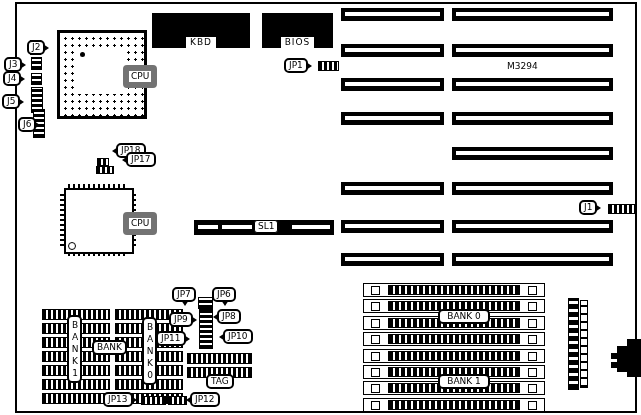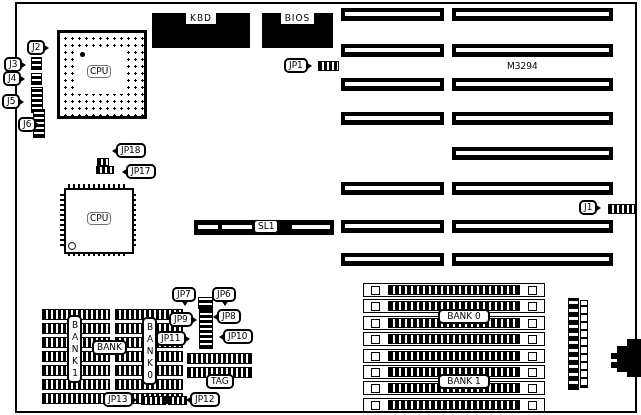--- a/index.html
+++ b/index.html
@@ -16,37 +16,37 @@
              border:4px solid transparent;border-left:6px solid #000;}
   .pl::before{content:'';position:absolute;right:100%;top:2px;width:0;height:0;
               border:4px solid transparent;border-right:6px solid #000;}
   .pd::after{content:'';position:absolute;top:100%;left:35%;width:0;height:0;
              border:4px solid transparent;border-top:6px solid #000;}
   
   .vlbl{position:absolute;background:#fff;border:2px solid #000;border-radius:5px;
         writing-mode:vertical-rl;text-orientation:upright;font-size:9px;letter-spacing:2px;
         width:11px;text-align:center;padding:3px 0;z-index:6;}
   
-  .rom{position:absolute;background:#000;display:flex;align-items:flex-start;justify-content:center;}
+  .rom{position:absolute;background:#000;display:flex;align-items:flex-end;justify-content:center;}
   .rom-lbl{background:#fff;color:#000;font-size:9px;line-height:11px;padding:0 4px;letter-spacing:1px;}
   
   .slot{position:absolute;background:#000;height:13px;}
   .slot i{position:absolute;left:4px;right:4px;top:4px;height:4px;background:#fff;}
   
   .jmpv{position:absolute;background:repeating-linear-gradient(90deg,#000 0 3px,#fff 3px 5px);
         border:1px solid #000;}
   .jmph{position:absolute;background:repeating-linear-gradient(0deg,#000 0 3px,#fff 3px 5px);
         border:1px solid #000;}
   
   #socket{position:absolute;left:57px;top:30px;width:84px;height:83px;border:3px solid #000;
           background-image:radial-gradient(#000 1.2px,transparent 1.4px);
           background-size:7px 7px;background-position:2px 2px;}
   #socket-inner{position:absolute;left:18px;top:16px;width:46px;height:45px;background:#fff;}
-  .chip-lbl{position:absolute;background:#fff;border:1px solid #737373;border-radius:4px;
-            font-size:9px;line-height:11px;padding:0 2px;z-index:4;}
+  .chip-lbl{position:absolute;background:#fff;border:6px solid #737373;border-radius:4px;
+            font-size:9px;line-height:11px;padding:0 2px;z-index:4;margin-left:36px;}
   #socket-dot{position:absolute;left:2px;top:3px;width:5px;height:5px;background:#000;border-radius:50%;}
   
   .pins-h{position:absolute;height:4px;background:repeating-linear-gradient(90deg,#000 0 2px,transparent 2px 5px);}
   .pins-v{position:absolute;width:4px;background:repeating-linear-gradient(0deg,#000 0 2px,transparent 2px 5px);}
   #qfp-body{position:absolute;left:64px;top:188px;width:66px;height:62px;border:2px solid #000;background:#fff;}
   #qfp-dot{position:absolute;left:2px;bottom:2px;width:6px;height:6px;border:1px solid #000;border-radius:50%;background:#fff;}
   
   .chiprow{height:9px;margin-bottom:3px;background:repeating-linear-gradient(90deg,#000 0 3px,#fff 3px 5px);
            border:1px solid #000;}
   
@@ -98,21 +98,21 @@
   <div class="jmph" style="left:31px;top:57px;width:9px;height:11px;"></div>
   <div class="lbl pr" style="left:3px;top:71px;">J4</div>
   <div class="jmph" style="left:31px;top:73px;width:9px;height:10px;"></div>
   <div class="lbl pr" style="left:2px;top:94px;">J5</div>
   <div class="jmph" style="left:31px;top:87px;width:10px;height:24px;"></div>
   <div class="lbl pr" style="left:18px;top:117px;">J6</div>
   <div class="jmph" style="left:33px;top:109px;width:10px;height:27px;"></div>
 
   <div class="lbl pl" style="left:116px;top:143px;">JP18</div>
   <div class="jmpv" style="left:97px;top:158px;width:10px;height:6px;"></div>
-  <div class="lbl pl" style="left:126px;top:164px;">JP17</div>
+  <div class="lbl pl" style="left:126px;top:152px;">JP17</div>
   <div class="jmpv" style="left:96px;top:166px;width:16px;height:6px;"></div>
 
   <div class="pins-h" style="left:68px;top:184px;width:58px;"></div>
   <div class="pins-h" style="left:68px;top:252px;width:58px;"></div>
   <div class="pins-v" style="left:60px;top:192px;height:54px;"></div>
   <div class="pins-v" style="left:132px;top:192px;height:54px;"></div>
   <div id="qfp-body">
     <div id="qfp-dot"></div>
     <div class="chip-lbl" style="left:21px;top:22px;">CPU</div>
   </div>

